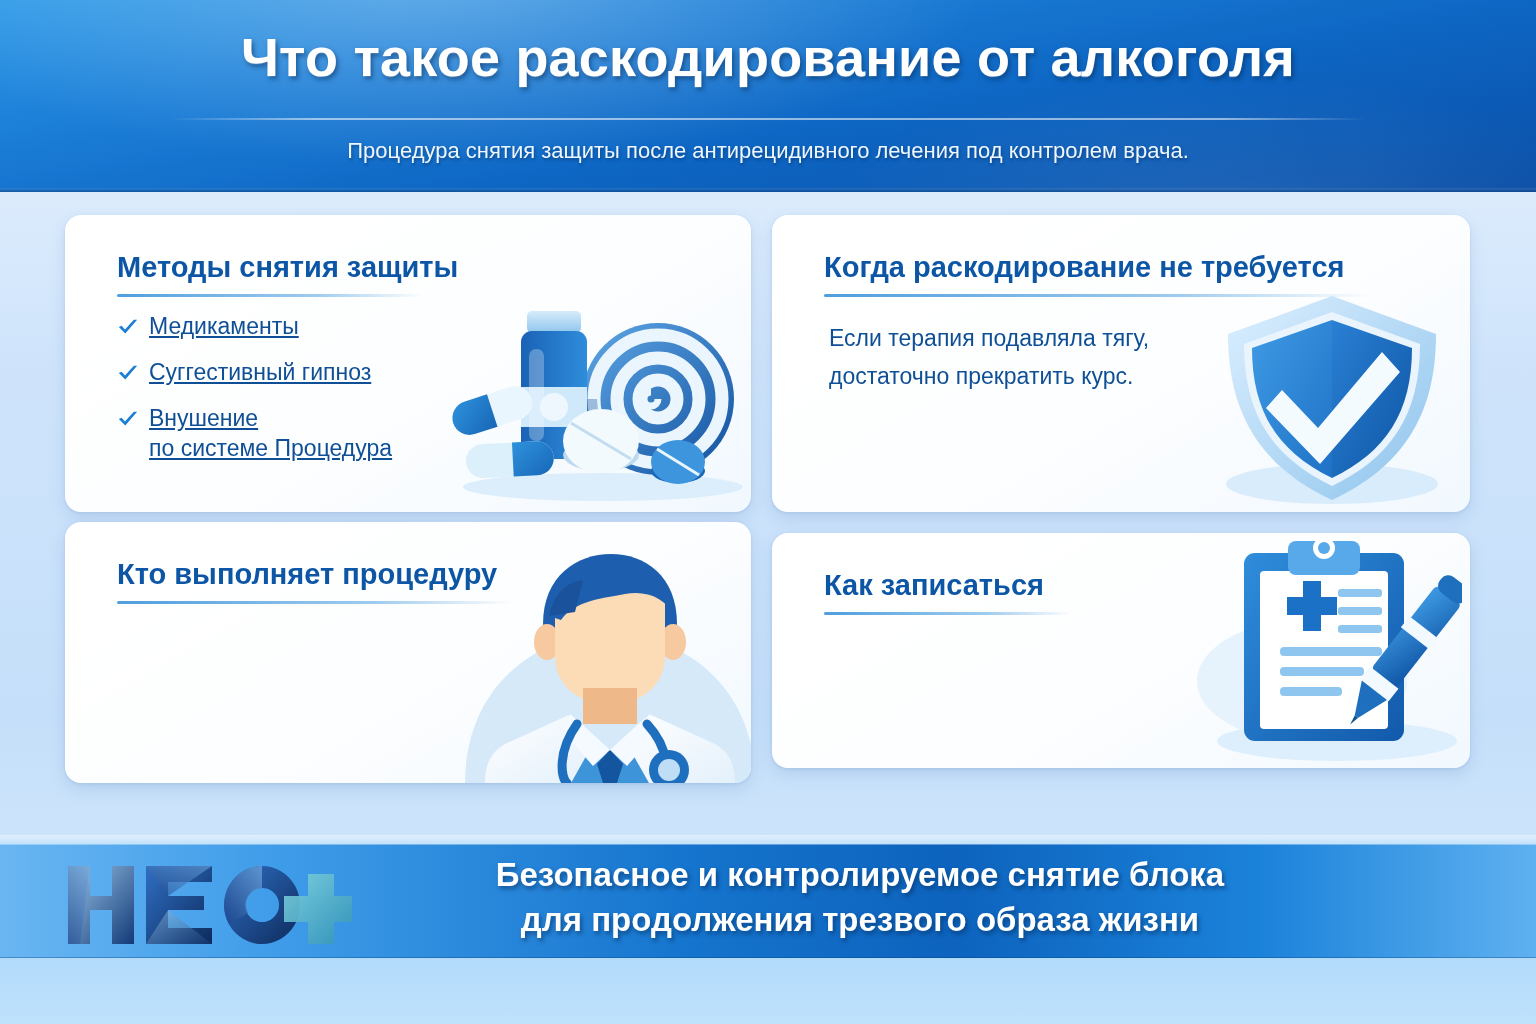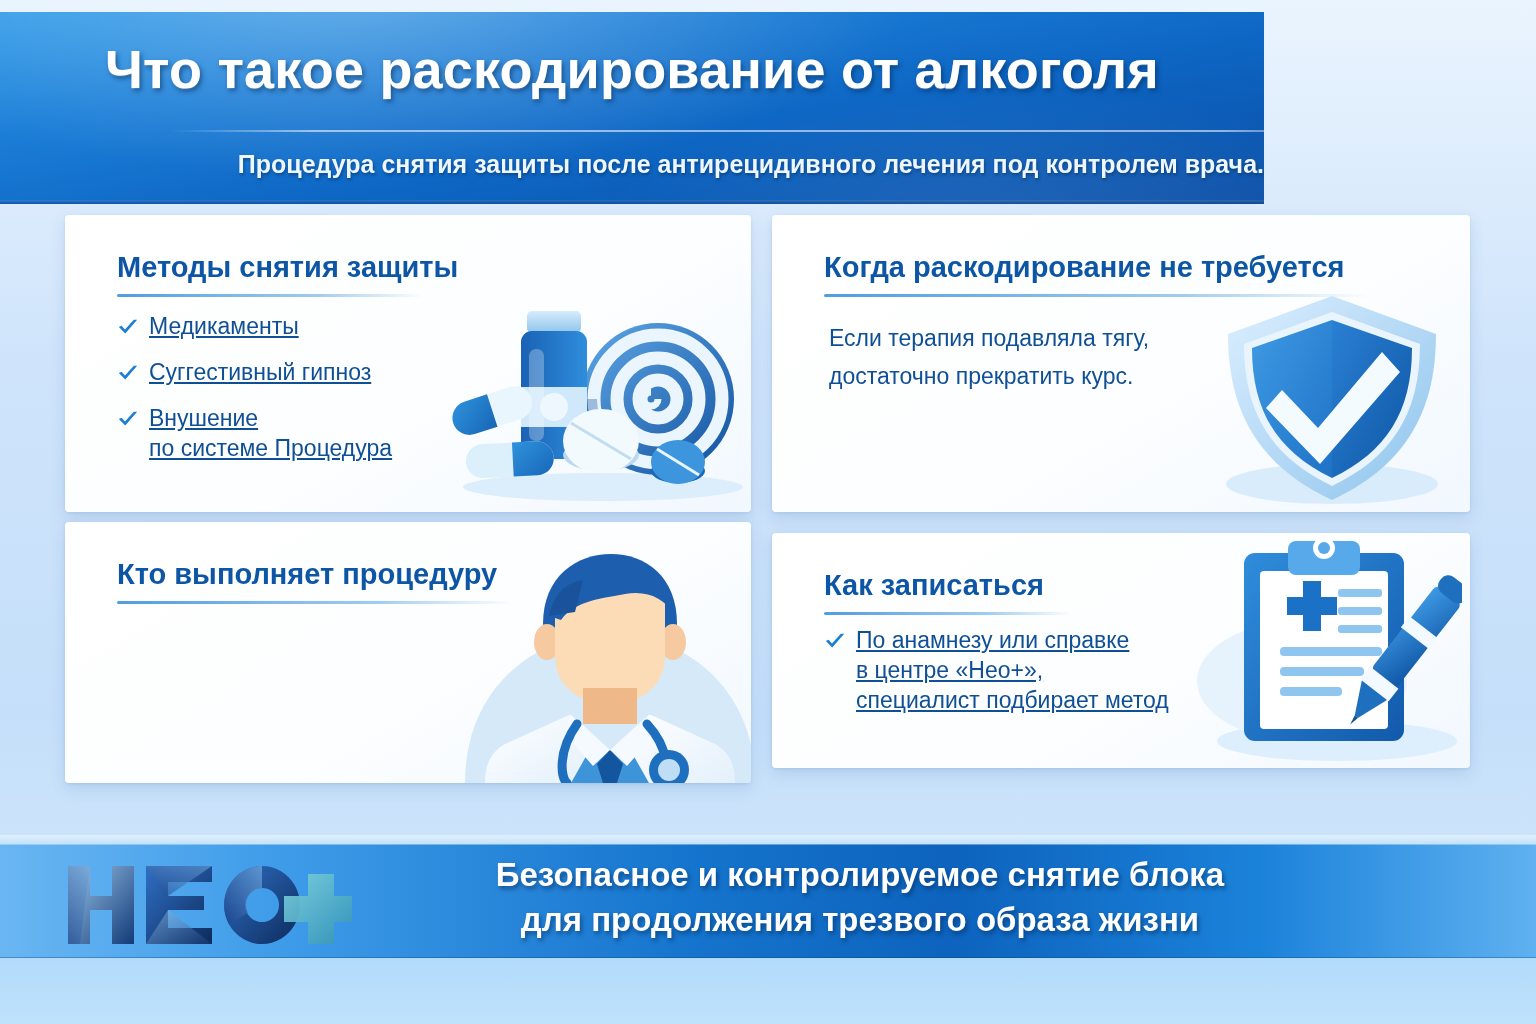--- a/index.html
+++ b/index.html
@@ -14,21 +14,21 @@
   #poster{
     position:absolute; inset:0;
     width:1536px; height:1024px;
     background:
       linear-gradient(180deg,#eaf4fe 0%, #cfe4fb 35%, #c5dffa 70%, #d6ecfd 100%);
     overflow:hidden;
   }
 
   
   .header{
-    position:absolute; left:0; top:12px; width:1264px; height:192px;
+    position:absolute; left:0; top:0; width:1536px; height:192px;
     background:
       linear-gradient(170deg, #2f9ae8 0%, #1c7fd8 28%, #0e67c4 58%, #0b59b4 82%, #0a4ea6 100%);
     overflow:hidden;
   }
   .header:after{
     content:""; position:absolute; left:0; bottom:0; width:100%; height:4px;
     background:linear-gradient(180deg,rgba(255,255,255,.10),rgba(8,62,124,.55));
   }
   .header-sheen{
     position:absolute; left:0; top:0; width:100%; height:100%;
@@ -44,31 +44,31 @@
     font-size:54px; font-weight:bold; letter-spacing:.2px;
     text-shadow:2px 3px 5px rgba(4,42,88,.55), 0 1px 0 rgba(255,255,255,.25);
     white-space:nowrap;
   }
   .title-rule{
     position:absolute; left:170px; top:118px; width:1196px; height:2px;
     background:linear-gradient(90deg,rgba(255,255,255,0),rgba(255,255,255,.55) 12%,rgba(255,255,255,.55) 88%,rgba(255,255,255,0));
   }
   .subtitle{
     position:absolute; left:0; top:138px; width:100%;
-    text-align:right; color:#eef7ff;
-    font-size:25px; font-weight:700;
+    text-align:center; color:#eef7ff;
+    font-size:22px; font-weight:400;
     text-shadow:1px 2px 3px rgba(4,42,88,.5);
     white-space:nowrap;
   }
 
   
   .card{
     position:absolute;
     background:linear-gradient(150deg,#ffffff 0%, #fdfeff 55%, #f1f8fe 100%);
-    border-radius:4px;
+    border-radius:16px;
     box-shadow:0 6px 16px rgba(24,80,150,.13), 0 1px 3px rgba(24,80,150,.10);
     overflow:hidden;
   }
   .card.c1{ left:65px;  top:215px; width:686px; height:297px; }
   .card.c2{ left:772px; top:215px; width:698px; height:297px;padding-left:8px; }
   .card.c3{ left:65px;  top:522px; width:686px; height:261px; }
   .card.c4{ left:772px; top:533px; width:698px; height:235px; }
 
   .card-h{
     position:absolute; left:52px; top:36px;
@@ -302,30 +302,20 @@
       <path d="M152 186 C132 214 136 240 142 245" stroke="#1f6fbf" stroke-width="9" fill="none" stroke-linecap="round"></path>
       <path d="M222 186 C246 212 242 236 238 245" stroke="#1f6fbf" stroke-width="9" fill="none" stroke-linecap="round"></path>
       <circle cx="244" cy="232" r="20" fill="#1f6fbf"></circle>
       <circle cx="244" cy="232" r="11" fill="#bfdef5"></circle>
     </svg>
   </div>
 
   <div class="card c4">
     <div class="card-h">Как записаться</div>
     <div class="card-rule"></div>
-    <div class="bullets">
-      <div class="bullet">
-        <svg class="chk" viewBox="0 0 24 24">
-            <path d="M2 12 L9 19 L22 4 L18.4 4 L8.7 14.6 L5 10.6 Z" fill="#1a7fd4"></path>
-          </svg>
-        <span class="b-text">По анамнезу или справке
-в центре «Нео+»,
-специалист подбирает метод</span>
-      </div>
-    </div>
 
     <svg class="art" viewBox="0 0 270 235">
       <defs>
         <linearGradient id="clip" x1="0" y1="0" x2="1" y2="1">
           <stop offset="0" stop-color="#2f8ddb"></stop>
             <stop offset="1" stop-color="#1259ab"></stop>
         </linearGradient>
         <linearGradient id="penG" x1="0" y1="0" x2="1" y2="1">
           <stop offset="0" stop-color="#3f9ae4"></stop>
             <stop offset="1" stop-color="#0f56a6"></stop>

